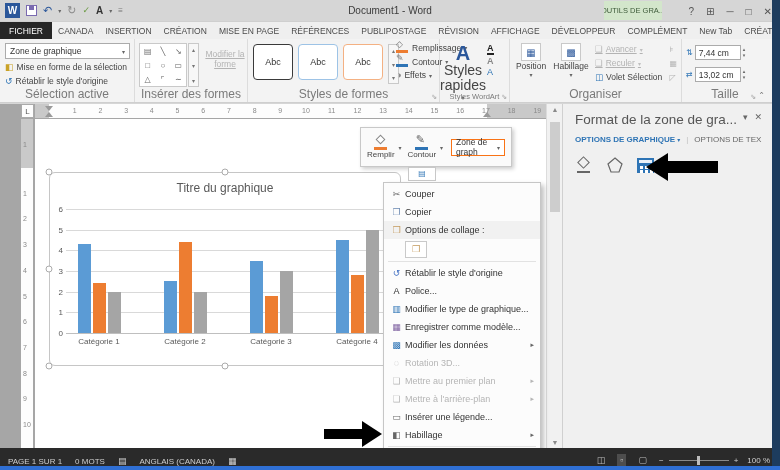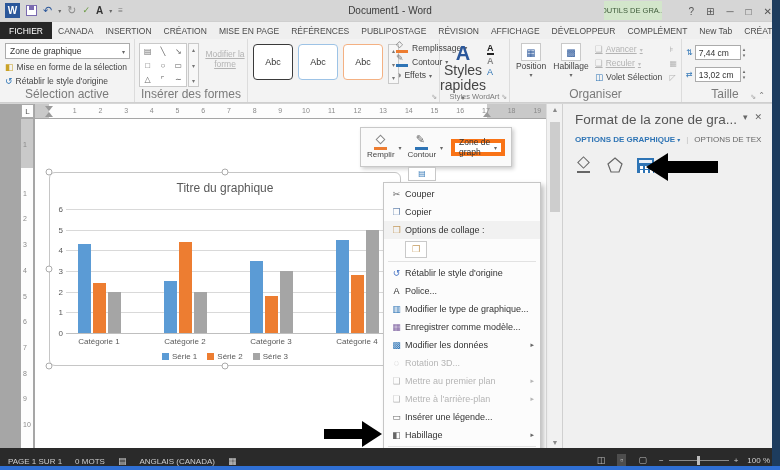--- a/index.html
+++ b/index.html
@@ -103,21 +103,21 @@
   
   #minibar { position:absolute; left:360px; top:127px; width:152px; height:40px; background:#fafafa;
              border:1px solid #c8c8c8; box-shadow:2px 2px 4px rgba(0,0,0,.2); z-index:5;
              display:flex; align-items:center; gap:6px; padding:0 6px; }
   .mb-btn { display:flex; flex-direction:column; align-items:center; font-size:8px; color:#444; line-height:1.2; }
   .mb-ic { position:relative; width:16px; height:15px; }
   .mb-ic .diam { position:absolute; left:4px; top:1px; width:7px; height:7px; border:1px solid #888; transform:rotate(45deg); background:#fff; }
   .mb-ic .pen { position:absolute; left:2px; top:-2px; font-size:11px; color:#666; }
   .mb-ic .bar { position:absolute; left:1px; bottom:0; width:13px; height:3px; }
   .mb-dd { font-size:6px; color:#666; margin-left:-2px; }
-  #mb-combo { margin-left:2px; width:70px; height:17px; background:#fff; border:4px solid #f97316; font-size:8.5px;
+  #mb-combo { margin-left:2px; width:70px; height:17px; background:#fff; border:1px solid #f97316; font-size:8.5px;
               display:flex; align-items:center; padding:0 4px; color:#333; }
   #chart-layout-btn { position:absolute; left:408px; top:167px; width:28px; height:14px; background:#fff;
                       border:1px solid #c8c8c8; z-index:5; font-size:8px; color:#2e74b5; display:flex;
                       align-items:center; justify-content:center; line-height:1; }
 
   
   #ctxmenu { position:absolute; left:383px; top:182px; width:158px; background:#fcfcfc; border:1px solid #c6c6c6;
              box-shadow:3px 3px 5px rgba(0,0,0,.25); z-index:6; padding:2px 0; }
   .mi { display:flex; align-items:center; height:18px; padding:0 6px 0 4px; font-size:9px; color:#333; white-space:nowrap; }
   .mi .mic { width:17px; flex:none; text-align:center; font-size:9px; }
@@ -288,20 +288,21 @@
             </span>
           <span>Contour</span>
           <span class="tiny-dd">▾</span>
         </div>
         <div class="fx-row">
           <span class="mini-ic" style="color:#888">◑</span>
           <span>Effets</span>
           <span class="tiny-dd">▾</span>
         </div>
       </div>
+      <div class="grp-label">Styles de formes</div>
       <div class="launcher">⇘</div>
     </div>
 
     <div class="grp" style="width:70px">
       <div class="org-col" style="position:absolute;left:3px;top:4px;width:40px">
         <span class="bigA">A</span>
         <span style="font-size:14px;line-height:1.1">Styles rapides</span>
         <span class="tiny-dd">▾</span>
       </div>
       <div class="wa-col" style="position:absolute;left:47px;top:4px">
@@ -446,34 +447,20 @@
         <div class="catlab" style="left: 135px; top: 164px; width: 60px; margin-left: -30px; transform: none;">Catégorie 2</div>
         <div class="bar" style="left: 199.5px; top: 87.6667px; width: 13px; height: 72.3333px; background: rgb(91, 155, 213);"></div>
         <div class="bar" style="left: 214.5px; top: 122.8px; width: 13px; height: 37.2px; background: rgb(237, 125, 49);"></div>
         <div class="bar" style="left: 229.5px; top: 98px; width: 13px; height: 62px; background: rgb(165, 165, 165);"></div>
         <div class="catlab" style="left: 221px; top: 164px; width: 60px; margin-left: -30px; transform: none;">Catégorie 3</div>
         <div class="bar" style="left: 285.5px; top: 67px; width: 13px; height: 93px; background: rgb(91, 155, 213);"></div>
         <div class="bar" style="left: 300.5px; top: 102.133px; width: 13px; height: 57.8667px; background: rgb(237, 125, 49);"></div>
         <div class="bar" style="left: 315.5px; top: 56.6667px; width: 13px; height: 103.333px; background: rgb(165, 165, 165);"></div>
         <div class="catlab" style="left: 307px; top: 164px; width: 60px; margin-left: -30px; transform: none;">Catégorie 4</div>
       </div>
-    <div id="legend">
-        <div class="leg-item">
-          <span class="leg-sw" style="background: rgb(91, 155, 213);"></span>
-          <span>Série 1</span>
-        </div>
-        <div class="leg-item">
-          <span class="leg-sw" style="background: rgb(237, 125, 49);"></span>
-          <span>Série 2</span>
-        </div>
-        <div class="leg-item">
-          <span class="leg-sw" style="background: rgb(165, 165, 165);"></span>
-          <span>Série 3</span>
-        </div>
-      </div>
   </div>
   <div class="handle" style="left:49px;top:172px"></div>
   <div class="handle" style="left:225px;top:172px"></div>
   <div class="handle" style="left:49px;top:269px"></div>
   <div class="handle" style="left:49px;top:366px"></div>
   <div class="handle" style="left:225px;top:366px"></div>
 
   <div id="minibar">
     <div class="mb-btn">
       <span class="mb-ic">

